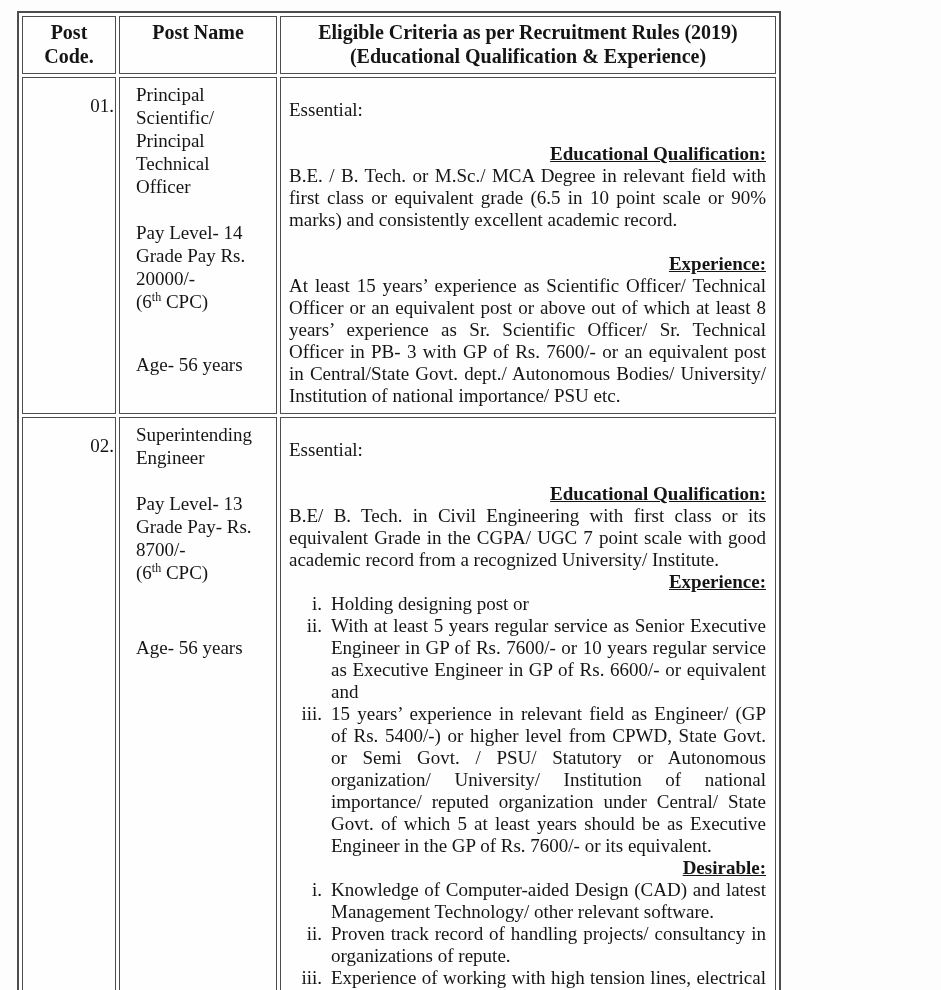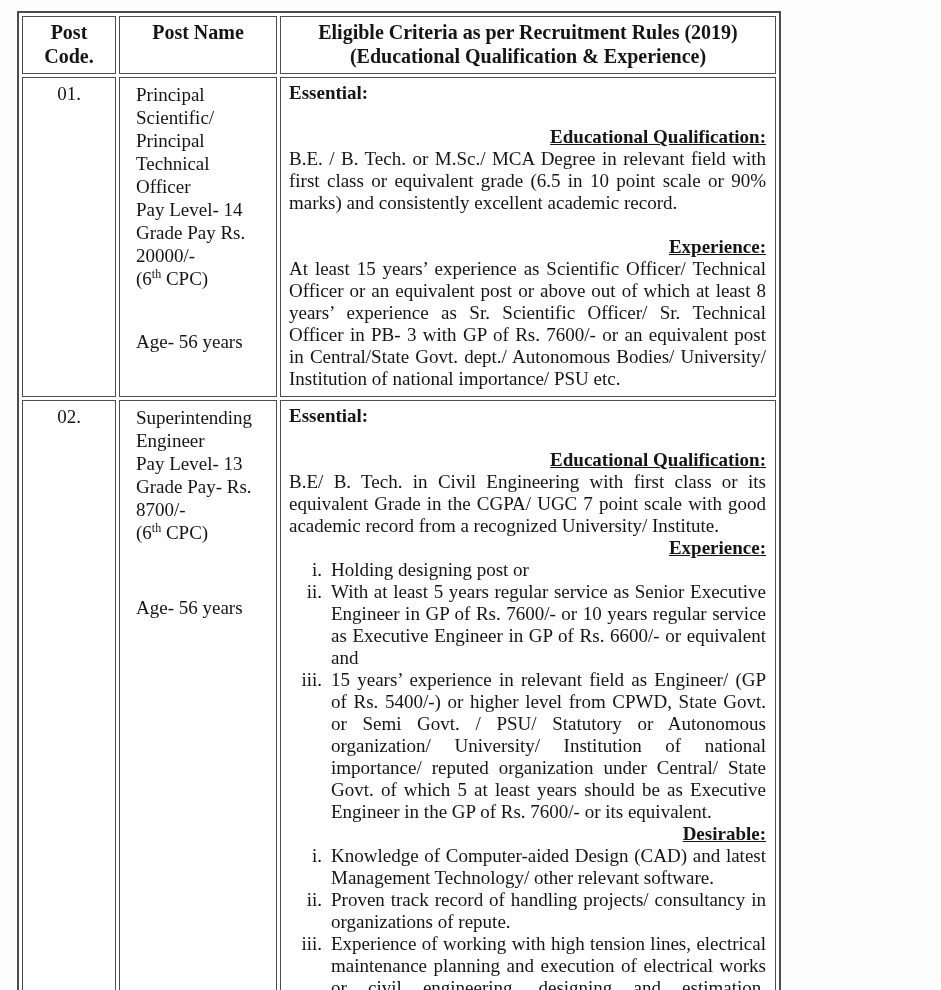--- a/index.html
+++ b/index.html
@@ -28,42 +28,42 @@
     border: 1.5px solid #4d4d4d;
     vertical-align: top;
     background: #fefefe;
   }
   th {
     font-size: 20px; line-height: 24px;
     font-weight: bold; text-align: center;
     padding: 3px 4px 5px 4px;
   }
   td.code {
-    text-align: center;
+    text-align: right;
     font-size: 19px; line-height: 23px;
-    padding-top: 4px;
+    padding-top: 16px;
   }
   td.name {
     text-align: left;
     font-size: 19px; line-height: 23px;
     padding: 5px 16px;
   }
   td.crit {
     font-size: 19px; line-height: 22px;
     padding: 4px 9px 6px 8px;
     text-align: left;
   }
   tr.r1 > td { height: 300px; }
   tr.r2 > td { height: 596px; }
 
   .just { text-align: justify; }
-  .b  { font-weight: bold; }
+  .b  { font-weight: normal; margin-top: 17px; }
   .bu { font-weight: bold; text-decoration: underline; text-align: right; }
   .gap { height: 22px; }
-  .payblock { }
+  .payblock { margin-top: 23px; }
   .age1 { margin-top: 40px; }
   .age2 { margin-top: 52px; }
   sup.ord { font-size: 12px; vertical-align: super; line-height: 0; }
 
   .li { display: flex; }
   .li .m { flex: none; width: 42px; text-align: right; padding-right: 9px; }
   .li .t { flex: 1; text-align: justify; }
 </style>
 </head>
 <body>

